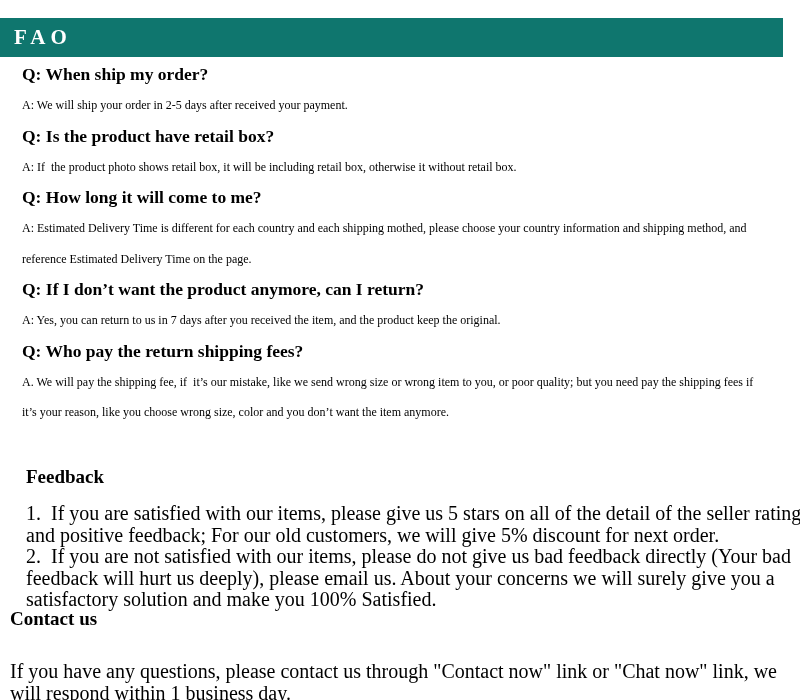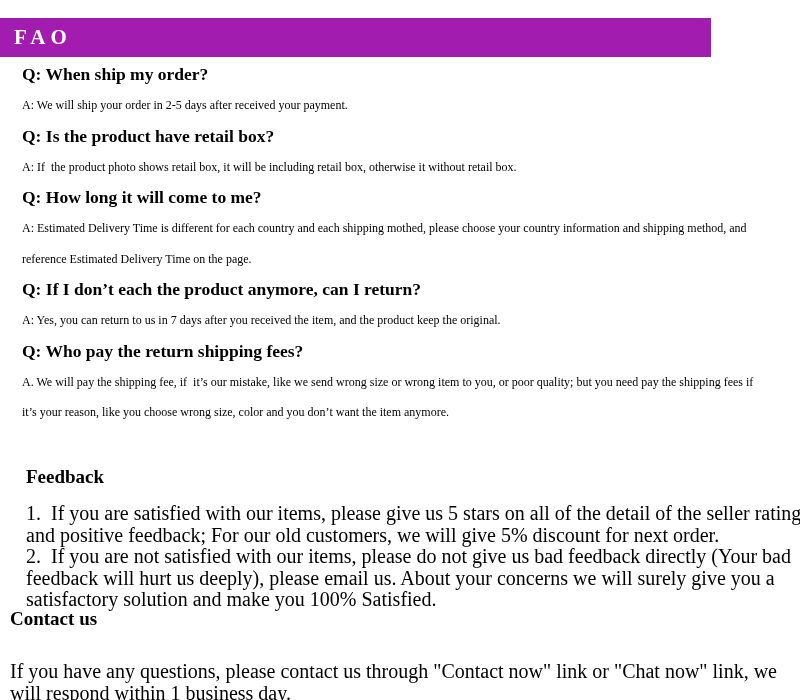--- a/index.html
+++ b/index.html
@@ -19,23 +19,23 @@
     height: 700px;
     position: relative;
     background: #ffffff;
   }
 
   
   .header-bar {
     position: absolute;
     left: 0;
     top: 18px;
-    width: 711px;
+    width: 783px;
     height: 39px;
-    background: #a21caf;
+    background: #0f766e;
     display: flex;
     align-items: center;
   }
   .header-title {
     color: #ffffff;
     font-family: "Liberation Serif", "DejaVu Serif", serif;
     font-weight: bold;
     font-size: 21px;
     letter-spacing: 5px;
     padding-left: 14px;
@@ -136,21 +136,21 @@
       <p class="qa-question">Q: Is the product have retail box?</p>
       <p class="qa-answer">A: If  the product photo shows retail box, it will be including retail box, otherwise it without retail box.</p>
     </div>
 
     <div class="qa-item">
       <p class="qa-question">Q: How long it will come to me?</p>
       <p class="qa-answer">A: Estimated Delivery Time is different for each country and each shipping mothed, please choose your country information and shipping method, and reference Estimated Delivery Time on the page.</p>
     </div>
 
     <div class="qa-item">
-      <p class="qa-question">Q: If I don’t each the product anymore, can I return?</p>
+      <p class="qa-question">Q: If I don’t want the product anymore, can I return?</p>
       <p class="qa-answer">A: Yes, you can return to us in 7 days after you received the item, and the product keep the original.</p>
     </div>
 
     <div class="qa-item">
       <p class="qa-question">Q: Who pay the return shipping fees?</p>
       <p class="qa-answer">A. We will pay the shipping fee, if  it’s our mistake, like we send wrong size or wrong item to you, or poor quality; but you need pay the shipping fees if  it’s your reason, like you choose wrong size, color and you don’t want the item anymore.</p>
     </div>
 
   </div>
 

